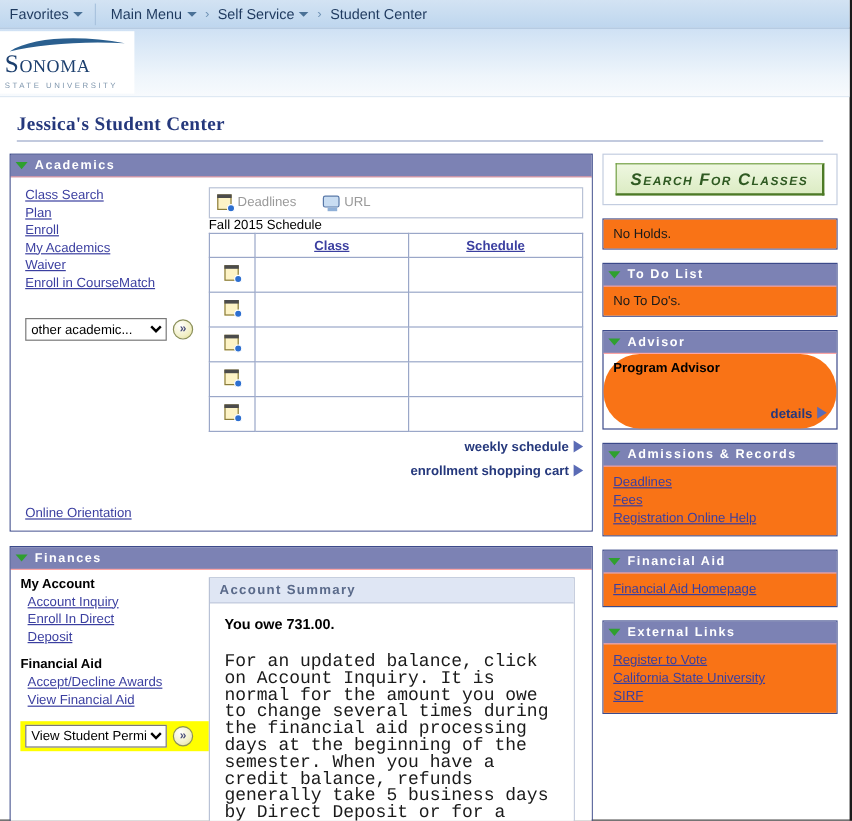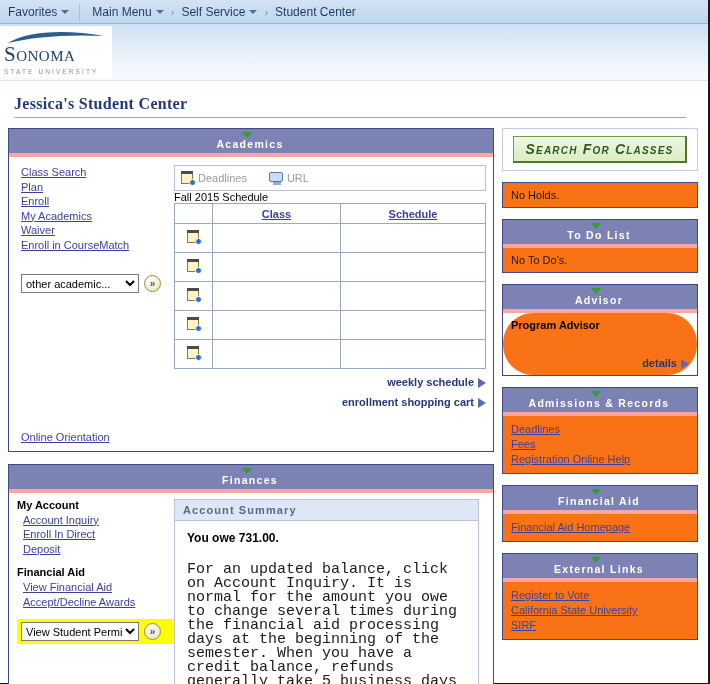--- a/index.html
+++ b/index.html
@@ -50,21 +50,21 @@
 
   
   .cols{ display:flex; padding:10px 8px 0 8px; gap:8px; }
   .colleft{ width:486px; }
   .colright{ width:196px; }
 
   
   .grpbox{ border:1px solid #3c4a8a; margin-bottom:12px; }
   .grphead{ background:#7c82b4; color:#ffffff; font-weight:bold; font-size:10.5px;
             letter-spacing:1.3px; padding:3px 6px 3px 4px; display:flex; align-items:center;
-            border-bottom:4px solid #fca5a5;flex-direction:column;}
+            border-bottom:1px solid #fca5a5;}
   .tri{ width:0;height:0;border-left:5px solid transparent;border-right:5px solid transparent;
         border-top:6px solid #2fa02f; margin-right:6px; }
   .grpbody{ background:#ffffff; }
   .rbody{ background:#f97316; padding:6px 8px; }
 
   
   .acadwrap{ display:flex; padding:8px 0 8px 0; }
   .acadlinks{ width:165px; padding-left:12px; }
   a.lk{ color:#3b3fa0; text-decoration:underline; font-size:11px; display:block;
         line-height:14.5px; cursor:pointer; }
@@ -94,21 +94,21 @@
   .ico-url .st{ position:absolute;left:4px;bottom:0;width:8px;height:3px;background:#8fb0d8;}
   table.sched{ border-collapse:collapse; width:312px; }
   table.sched th, table.sched td{ border:1px solid #9aa7c8; height:29px; }
   table.sched th{ background:#ffffff; height:20px; }
   table.sched th a{ color:#3b3fa0; text-decoration:underline; font-size:11px; font-weight:bold;}
   .cicol{ width:38px; text-align:center; }
   .classcol{ width:128px; }
 
   .undertbl{ text-align:right; width:312px; padding-top:7px; }
   .rowlink{ color:#25387c; font-weight:bold; font-size:11px; display:inline-flex;
-            align-items:flex-end; gap:4px; cursor:pointer; }
+            align-items:flex-start; gap:4px; cursor:pointer; }
   .rtri{ width:0;height:0;border-top:5px solid transparent;border-bottom:5px solid transparent;
          border-left:8px solid #5a6bb5; }
   .orient{ padding:14px 0 6px 12px; }
 
   
   .finwrap{ display:flex; padding:6px 0 10px 0; }
   .finleft{ width:165px; padding-left:8px; }
   .finhdr{ font-weight:bold; font-size:11px; color:#000; margin-bottom:2px; }
   .finlinks{ padding-left:6px; margin-bottom:10px; }
   .finright{ width:305px; }
@@ -284,22 +284,22 @@
           <div class="finwrap">
             <div class="finleft">
               <div class="finhdr">My Account</div>
               <div class="finlinks">
                 <a class="lk">Account Inquiry</a>
                 <a class="lk">Enroll In Direct</a>
                 <a class="lk">Deposit</a>
               </div>
               <div class="finhdr">Financial Aid</div>
               <div class="finlinks">
+                <a class="lk">Accept/Decline Awards</a>
                 <a class="lk">View Financial Aid</a>
-                <a class="lk">Accept/Decline Awards</a>
               </div>
               <div class="selwrap hl" style="margin-top:6px">
                 <select class="pssel">
                   <option>View Student Permiss</option>
                 </select>
                 <div class="gobtn">»</div>
               </div>
             </div>
 
             <div class="finright">

